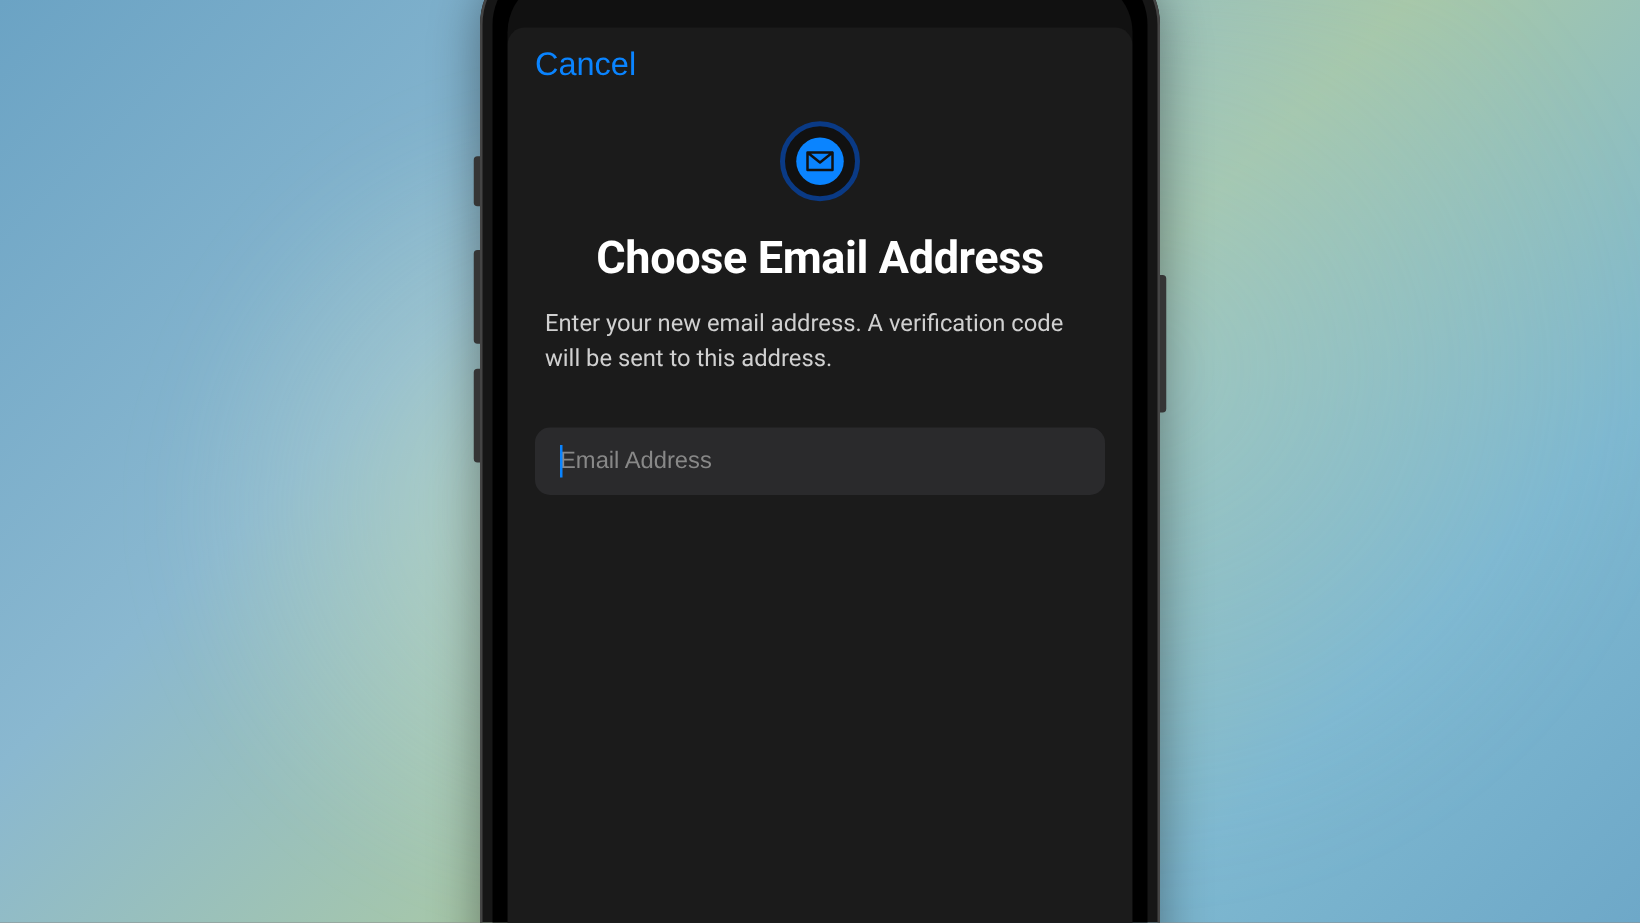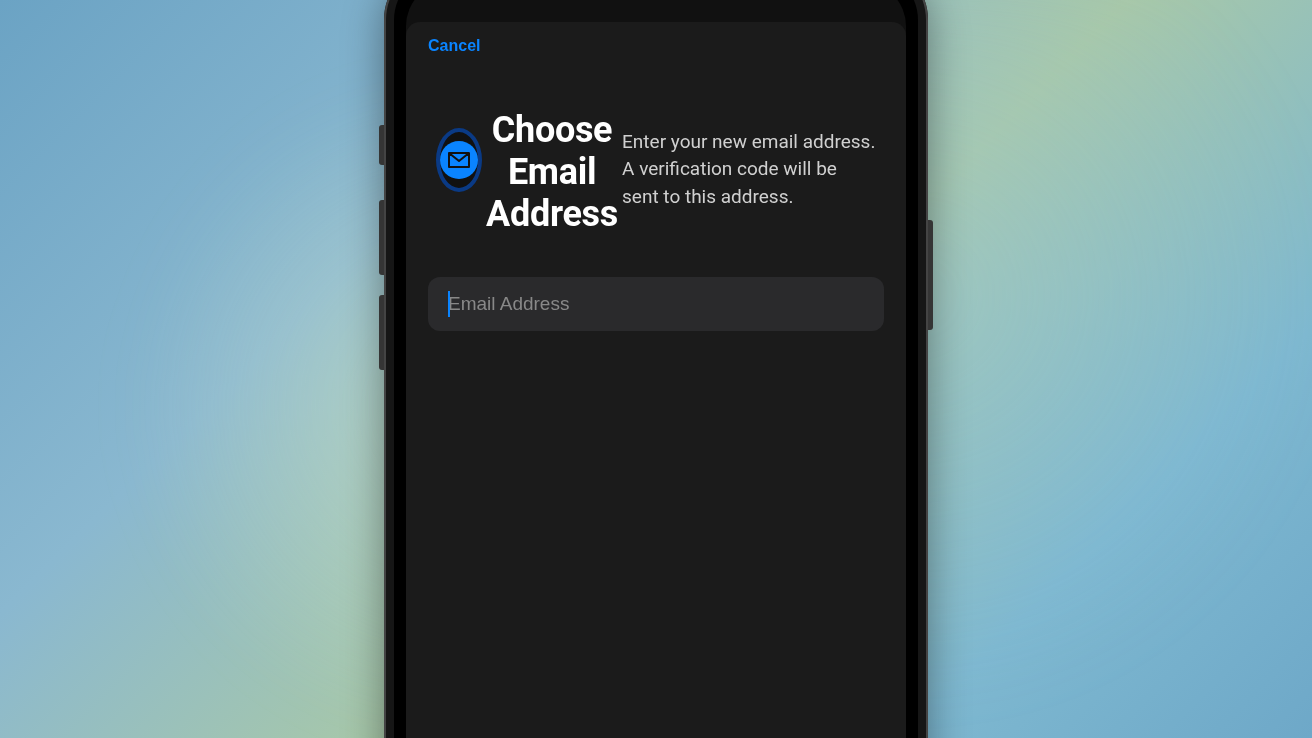--- a/index.html
+++ b/index.html
@@ -81,28 +81,29 @@
       background: #1b1b1b;
       border-radius: 14px 14px 0 0;
       display: flex;
       flex-direction: column;
     }
     .nav {
       padding: 14px 22px 0 22px;
     }
     .cancel {
       color: #0a84ff;
-      font-size: 16px;
-      font-weight: 700;
+      font-size: 26px;
+      font-weight: 400;
       background: none;
       border: none;
       cursor: pointer;
     }
     .hero {
       display: flex;
+      flex-direction: column;
       align-items: center;
       padding: 30px 30px 0 30px;
     }
     .icon-ring {
       width: 64px;
       height: 64px;
       border-radius: 50%;
       border: 4px solid #0a3a85;
       display: flex;
       align-items: center;

